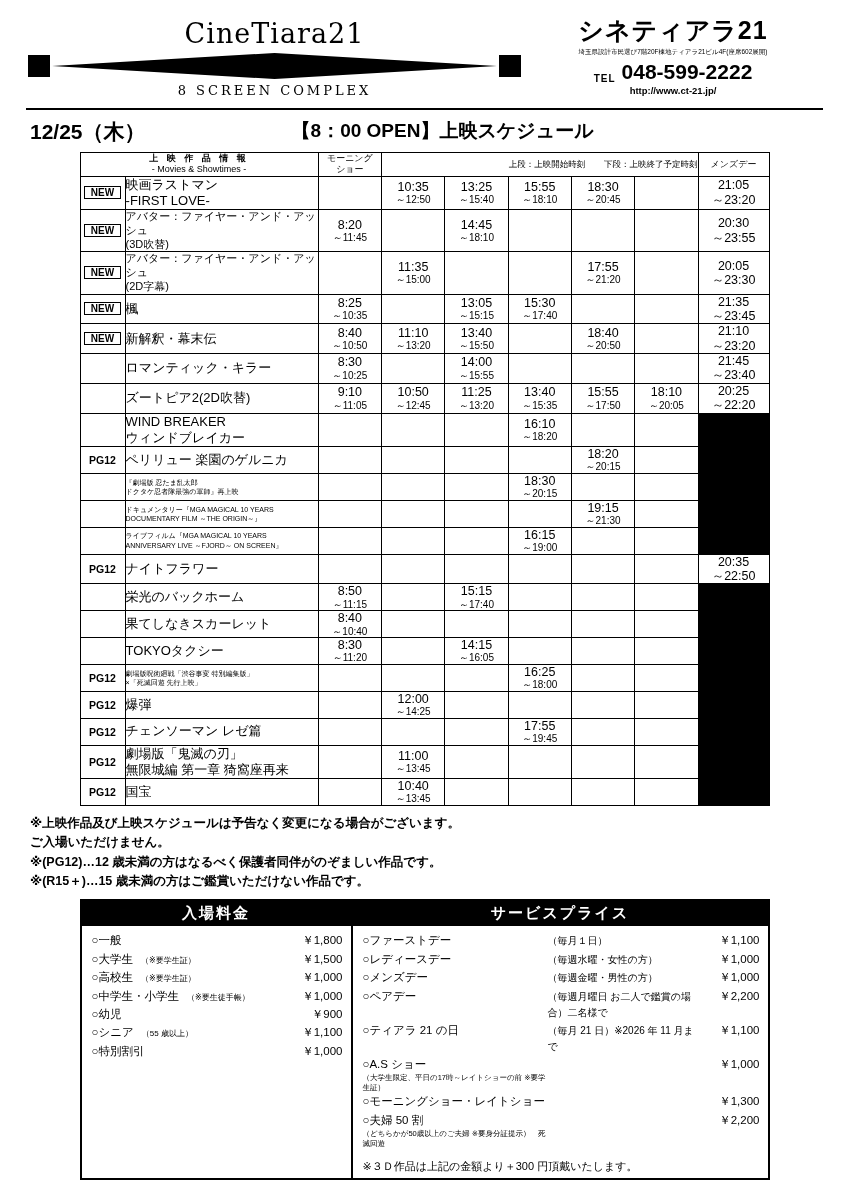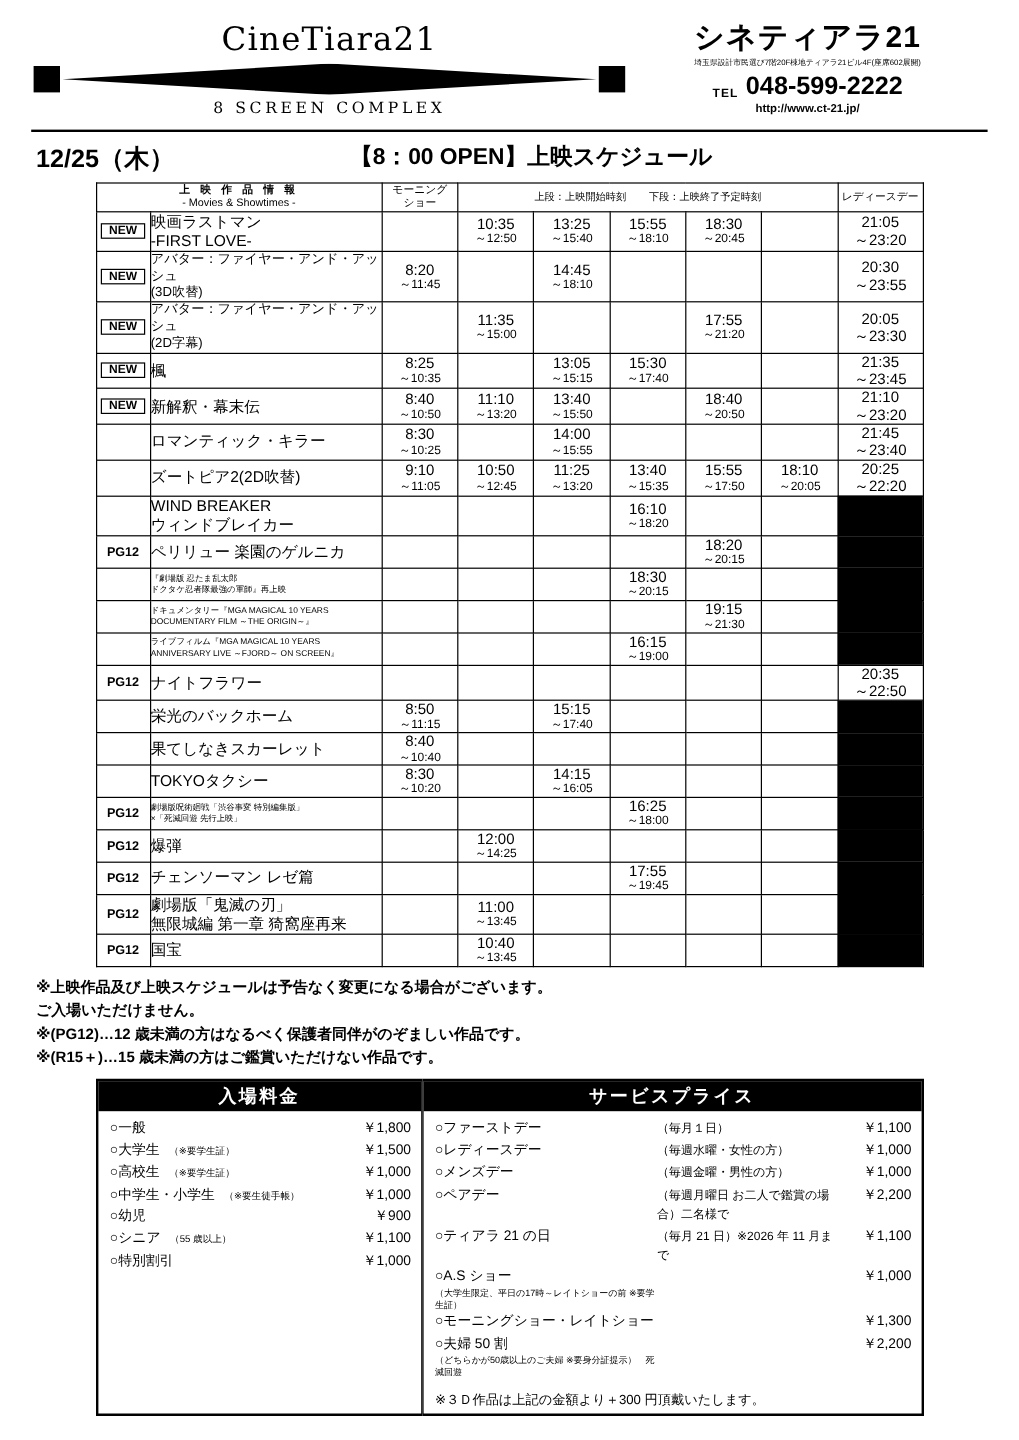--- a/index.html
+++ b/index.html
@@ -34,21 +34,21 @@
   
   table.sched{border-collapse:collapse;margin:0 auto;width:690px;table-layout:fixed;}
   table.sched td,table.sched th{border:1px solid #000;padding:0;vertical-align:middle;}
   .col-tag{width:42px;}
   .col-title{width:180px;}
   .col-slot{width:59px;}
   .col-late{width:66px;}
 
   .hd{text-align:center;font-size:9px;line-height:1.25;padding:3px 1px;font-weight:normal;}
   .hd .b{font-weight:bold;letter-spacing:3px;}
-  .hd-small{font-size:8.5px;}
+  .hd-small{font-size:8.5px;text-align:right;}
 
   .tag{text-align:center;font-size:10.5px;font-weight:bold;padding:1px 0;}
   .tag .newbox{display:inline-block;border:1px solid #000;padding:0px 6px;font-size:10px;font-weight:bold;}
   .title{font-size:13px;padding:3px 4px 3px 8px;line-height:1.25;}
   .title.sm{font-size:11px;}
   .title.xs{font-size:7px;line-height:1.3;}
   .slot{text-align:center;font-size:12.5px;line-height:1.15;padding:2px 0;}
   .slot .s2{font-size:10px;}
   .late{text-align:center;font-size:12.5px;line-height:1.15;padding:2px 0;font-weight:normal;}
   .blk{background:#000;}
@@ -125,21 +125,21 @@
         <th class="hd">
           <div>モーニング</div>
           <div>ショー</div>
         </th>
         <th class="hd hd-small" colspan="5">
           <span>上段：上映開始時刻</span>
           &nbsp;&nbsp;&nbsp;&nbsp;&nbsp;&nbsp;
           <span>下段：上映終了予定時刻</span>
         </th>
         <th class="hd">
-          <span>レディースデー</span>
+          <span>メンズデー</span>
         </th>
       </tr>
     </thead>
     <tbody id="sched-body">
         <tr>
           <td class="tag"><span class="newbox">NEW</span></td>
           <td class="title ">映画ラストマン<br>-FIRST LOVE-</td>
           <td class="slot"></td>
           <td class="slot">
             <div>10:35</div>
@@ -417,21 +417,21 @@
           <td class="slot"></td>
           <td class="slot"></td>
           <td class="slot"></td>
           <td class="late blk">&nbsp;</td>
         </tr>
         <tr>
           <td class="tag"></td>
           <td class="title ">TOKYOタクシー</td>
           <td class="slot">
             <div>8:30</div>
-            <div class="s2">～10:20</div>
+            <div class="s2">～11:20</div>
           </td>
           <td class="slot"></td>
           <td class="slot">
             <div>14:15</div>
             <div class="s2">～16:05</div>
           </td>
           <td class="slot"></td>
           <td class="slot"></td>
           <td class="slot"></td>
           <td class="late blk">&nbsp;</td>

